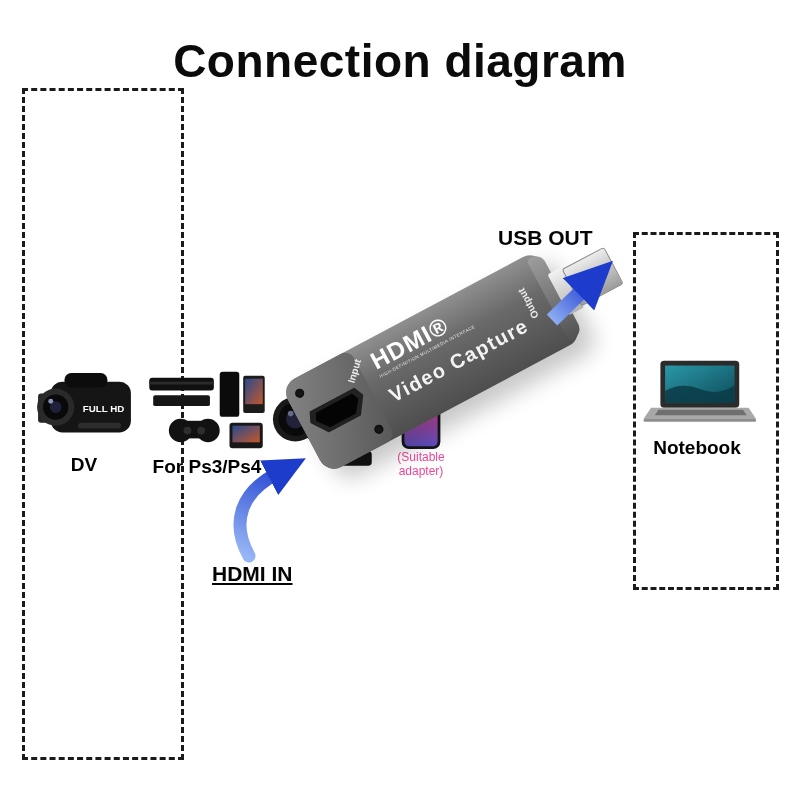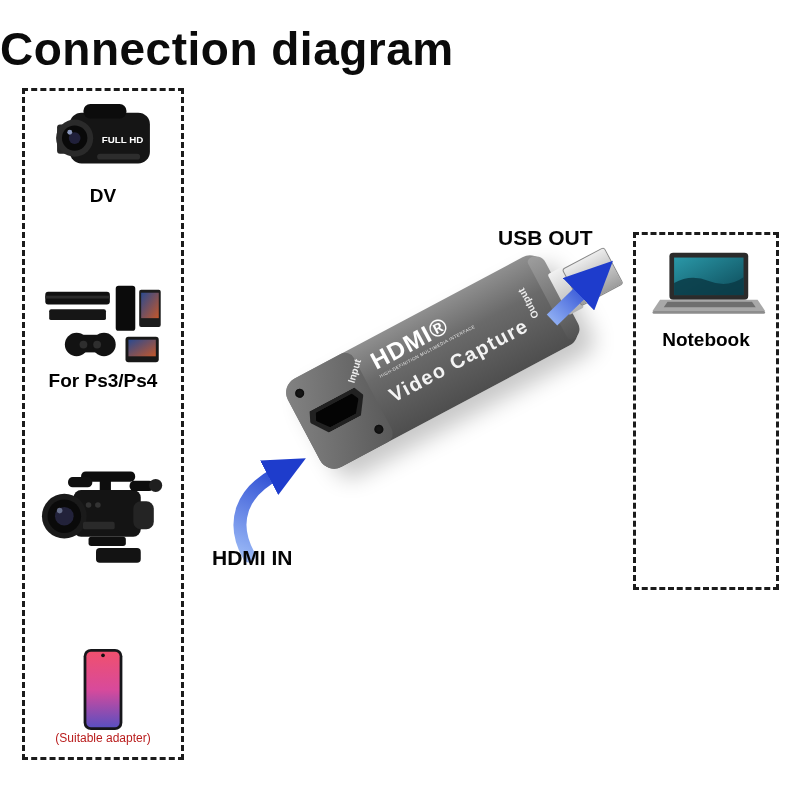--- a/index.html
+++ b/index.html
@@ -1,29 +1,29 @@
 <!DOCTYPE html>
 <html><head>
 <meta charset="utf-8">
 <style>
   html,body{margin:0;padding:0;}
   body{width:800px;height:800px;background:#ffffff;font-family:"Liberation Sans",sans-serif;position:relative;overflow:hidden;}
   .stage{position:absolute;left:0;top:0;width:800px;height:800px;}
 
-  .title{position:absolute;top:22px;left:0;width:100%;text-align:left;font-size:46px;font-weight:bold;color:#0b0b0b;letter-spacing:.5px;}
+  .title{position:absolute;top:34px;left:0;width:100%;text-align:center;font-size:46px;font-weight:bold;color:#0b0b0b;letter-spacing:.5px;}
 
   .panel{position:absolute;border:3px dashed #1b1b1b;box-sizing:border-box;background:transparent;}
   .panel-left{left:22px;top:88px;width:162px;height:672px;}
   .panel-right{left:633px;top:232px;width:146px;height:358px;}
-  .panel-inner{display:flex;flex-direction:column;align-items:center;justify-content:space-between;height:100%;box-sizing:border-box;padding:8px 0 12px;}
+  .panel-inner{display:flex;flex-direction:row;align-items:center;justify-content:space-between;height:100%;box-sizing:border-box;padding:8px 0 12px;}
   .panel-right .panel-inner{padding:14px 0 20px;}
 
   .device-item{display:flex;flex-direction:column;align-items:center;}
   .device-label{font-size:19px;font-weight:bold;color:#000;line-height:1.15;text-align:left;}
-  .device-sublabel{font-size:12px;color:#b91c1c;line-height:1.1;text-align:center;}
+  .device-sublabel{font-size:12px;color:#ec4899;line-height:1.1;text-align:center;}
 
   
   .capture-body{position:absolute;left:287px;top:312px;width:290px;height:100px;
     transform:rotate(-28deg);
     background:linear-gradient(180deg,#8f8f8f 0%,#6a6a6a 38%,#4e4e4e 100%);
     border-radius:16px;box-shadow:10px 16px 22px rgba(0,0,0,.22);}
   .usb-endring{position:absolute;right:-2px;top:4px;width:16px;height:92px;background:linear-gradient(180deg,#9d9d9d,#525252);border-radius:6px 14px 14px 6px;}
   .hdmi-endcap{position:absolute;left:0;top:0;width:78px;height:100%;
     background:linear-gradient(115deg,#848484,#585858);
     border-radius:16px 10px 10px 16px;display:flex;align-items:center;justify-content:center;}
@@ -42,21 +42,21 @@
   .input-label{position:absolute;left:60px;top:16px;font-size:10px;font-weight:600;color:#ececec;transform:rotate(-45deg);z-index:3;}
   .output-label{position:absolute;right:16px;top:38px;font-size:10px;font-weight:600;color:#ececec;transform:rotate(-90deg);}
   .usb-neck{position:absolute;right:-15px;top:27px;width:17px;height:46px;background:linear-gradient(180deg,#f1f1f1,#b2b2b2);border-radius:2px;}
   .usb-plug{position:absolute;right:-61px;top:29px;width:48px;height:42px;background:linear-gradient(180deg,#ececec,#9c9c9c);border:1px solid #878787;border-radius:3px;box-sizing:border-box;}
   .usb-hole{position:absolute;top:15px;width:9px;height:7px;background:#6c6c6c;}
   .usb-hole.h1{left:8px;} .usb-hole.h2{left:28px;}
 
   .arrow-layer{position:absolute;left:0;top:0;pointer-events:none;}
   .annotation{position:absolute;font-size:21px;font-weight:bold;color:#050505;}
   .usb-out-label{left:498px;top:226px;}
-  .hdmi-in-label{left:212px;top:546px;}
+  .hdmi-in-label{left:212px;top:562px;text-decoration:underline;}
 
   svg{display:block;}
 </style>
 </head>
 <body>
 
 <div class="stage">
 
   <div class="title">Connection diagram</div>
 

